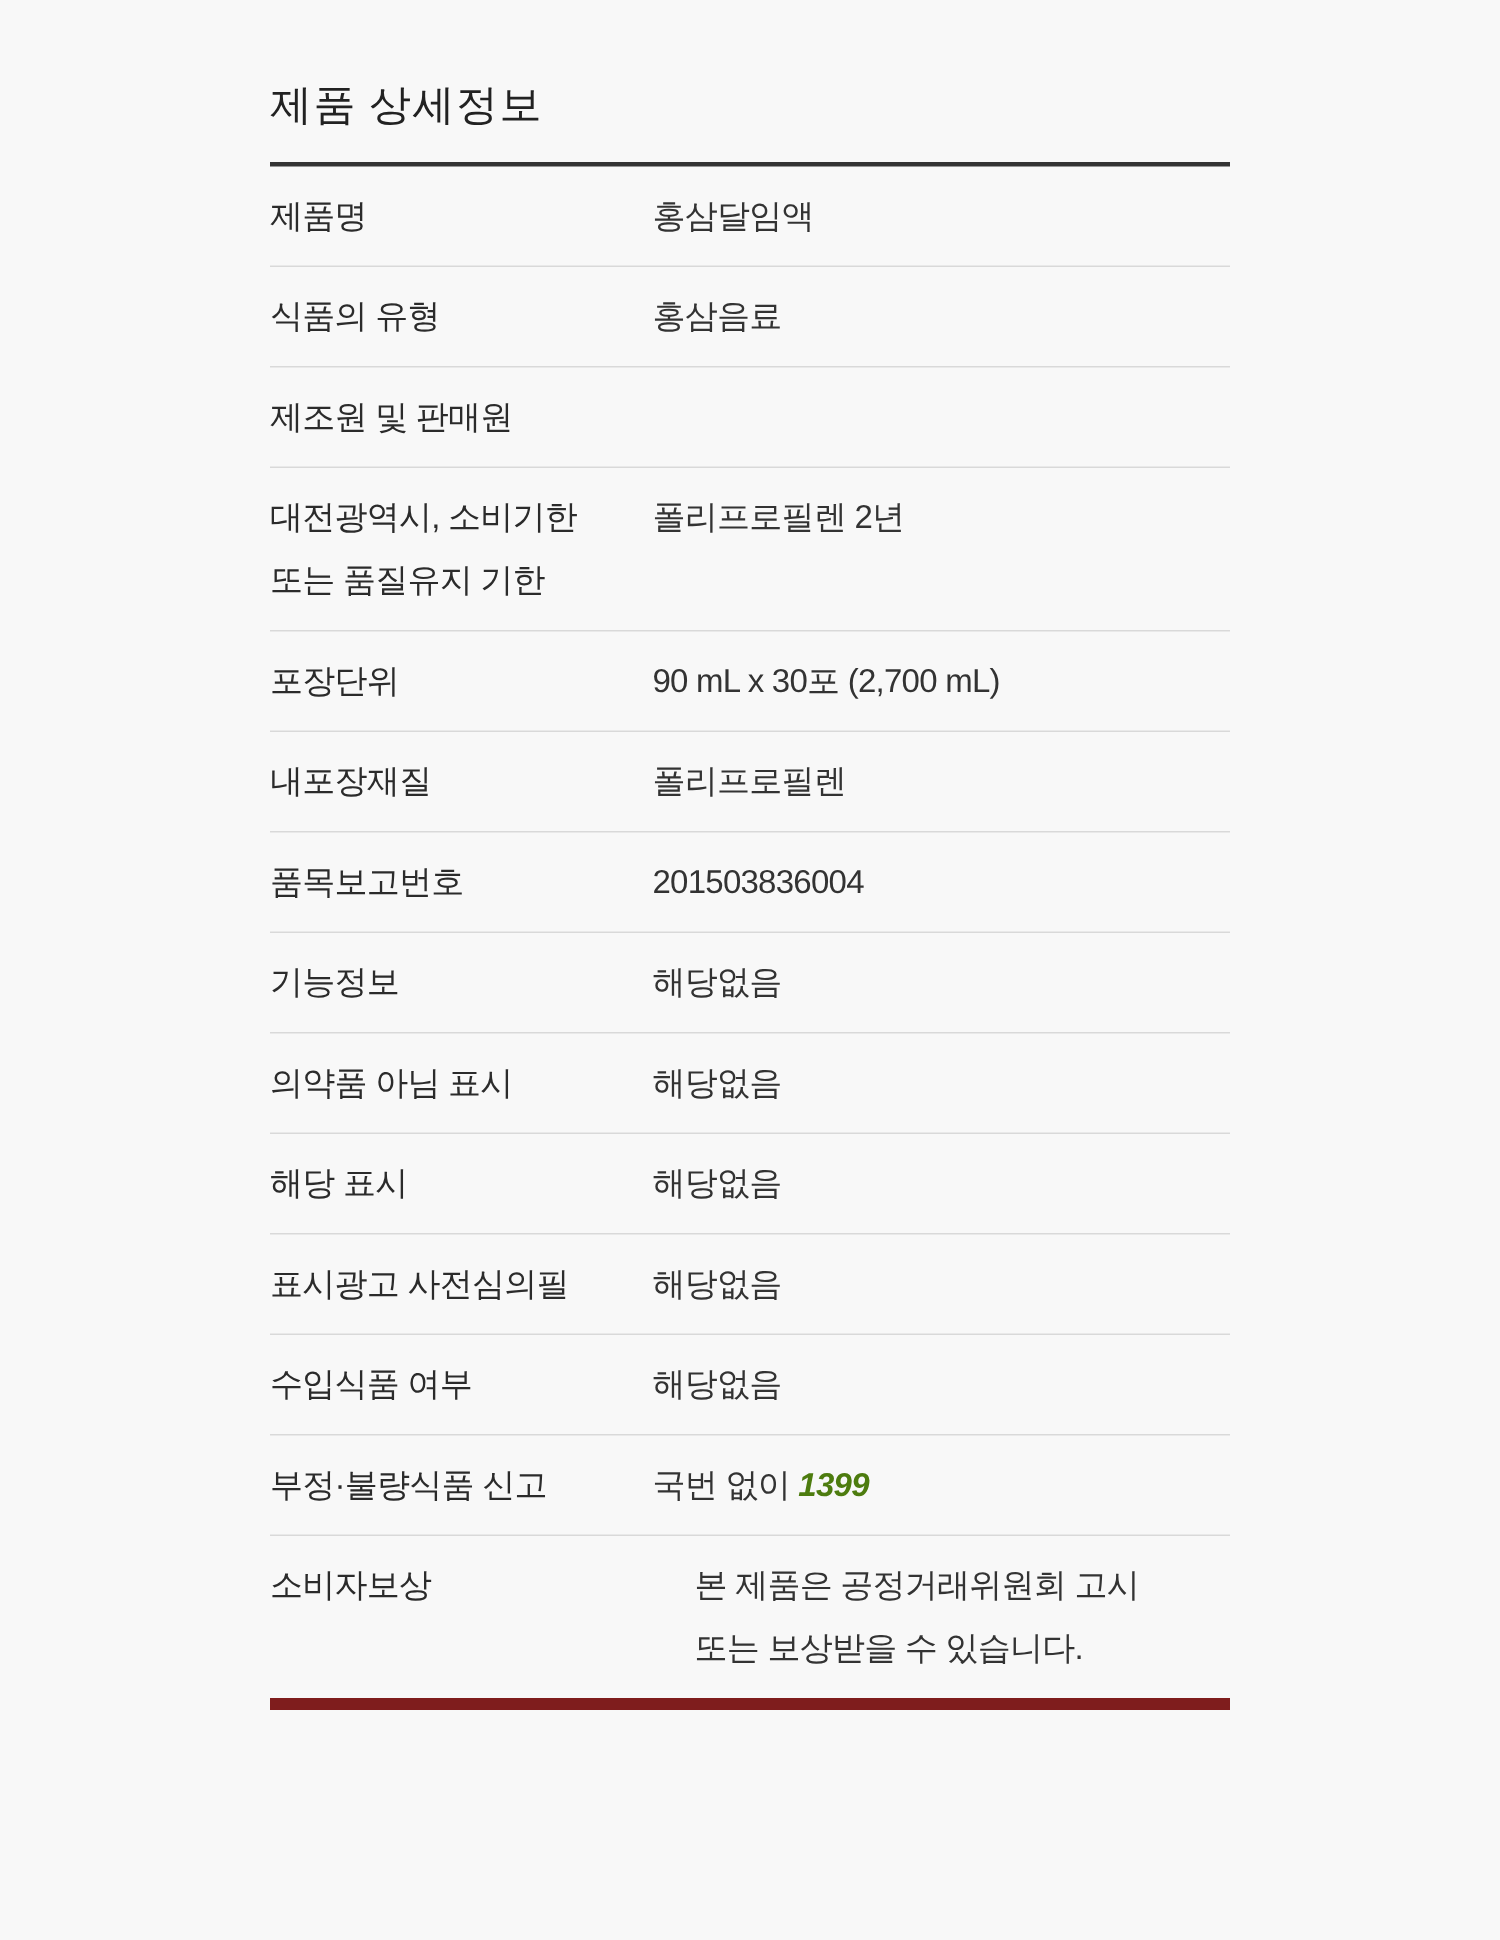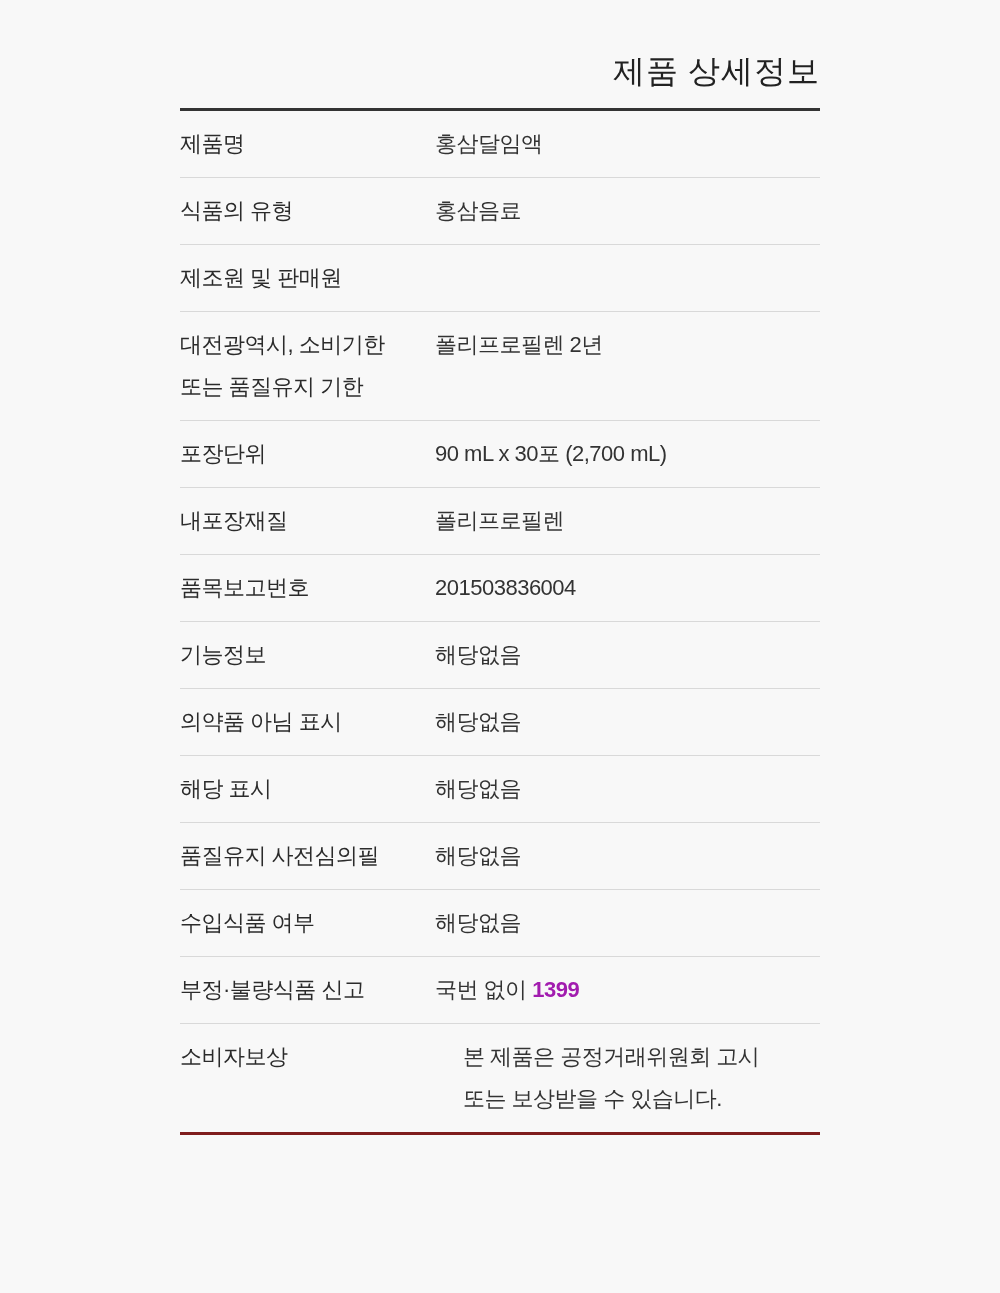--- a/index.html
+++ b/index.html
@@ -12,30 +12,30 @@
     overflow: hidden;
   }
   .page {
     width: 640px;
     margin: 0 auto;
     padding-top: 50px;
   }
   .title {
     font-family: "Liberation Serif", serif;
     font-weight: 400;
-    font-size: 32px;
+    font-size: 28px;
     line-height: 42px;
-    text-align: right;
+    text-align: left;
     color: #222222;
     letter-spacing: 1px;
     margin-bottom: 16px;
   }
   .detail-table {
     border-top: 3px solid #343434;
-    border-bottom: 3px solid #7f1d1d;
+    border-bottom: 8px solid #7f1d1d;
   }
   .row {
     display: flex;
     align-items: flex-start;
     padding: 12px 0;
     border-bottom: 1px solid #d9d9d9;
     font-size: 22px;
     line-height: 42px;
     letter-spacing: -0.5px;
   }
@@ -43,21 +43,21 @@
   .cell.label {
     flex: 0 0 255px;
     font-weight: 500;
     color: #2b2b2b;
   }
   .cell.value {
     flex: 1 1 auto;
     font-weight: 400;
     color: #333333;
   }
-  .cell.value strong { font-weight: 700; color: #a21caf; }
+  .cell.value strong { font-weight: 700; color: #4d7c0f; font-style: italic; }
 </style>
 </head>
 <body>
 
 <div class="page">
 
   <h1 class="title">제품 상세정보</h1>
 
   <div class="detail-table">
 
@@ -109,21 +109,21 @@
     </div>
 
     <div class="row">
       <div class="cell label">
         <div>해당 표시</div>
       </div>
       <div class="cell value">해당없음</div>
     </div>
 
     <div class="row">
-      <div class="cell label">품질유지 사전심의필</div>
+      <div class="cell label">표시광고 사전심의필</div>
       <div class="cell value">해당없음</div>
     </div>
 
     <div class="row">
       <div class="cell label">수입식품 여부</div>
       <div class="cell value">해당없음</div>
     </div>
 
     <div class="row">
       <div class="cell label">부정·불량식품 신고</div>

